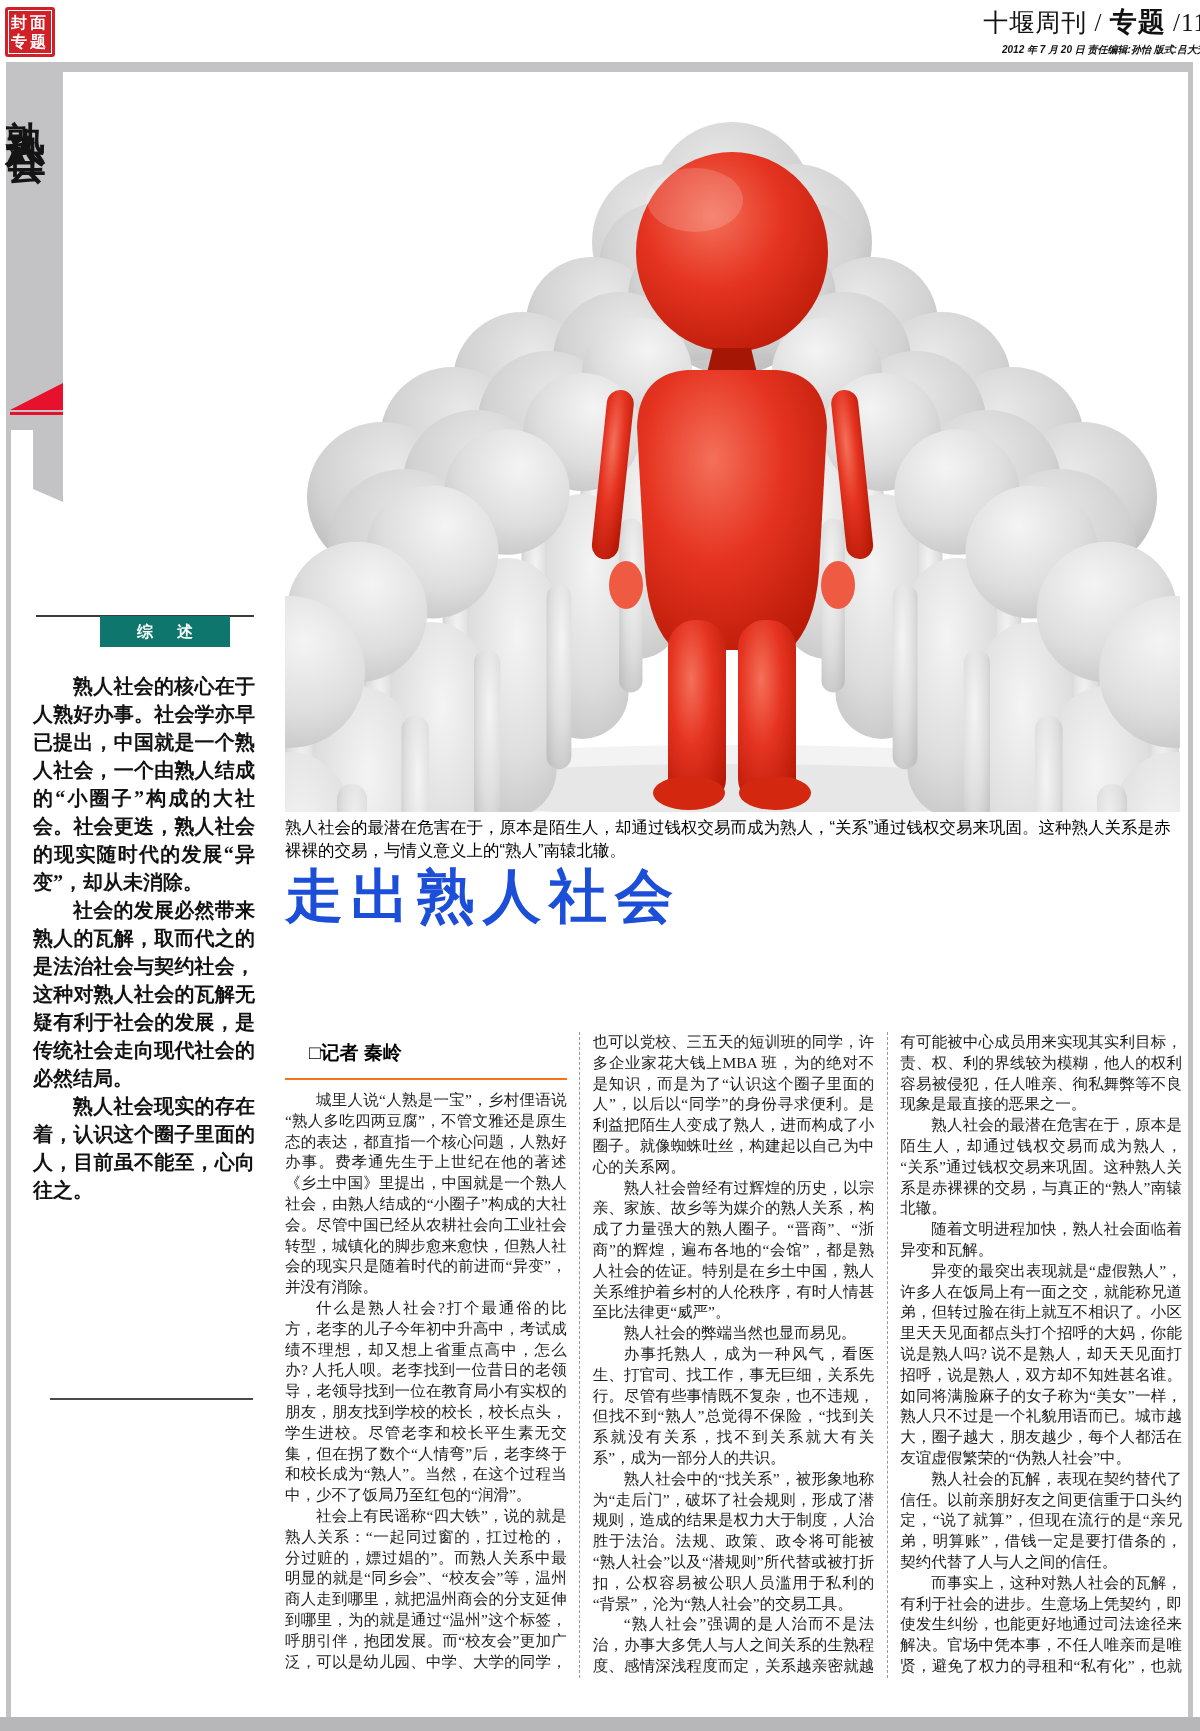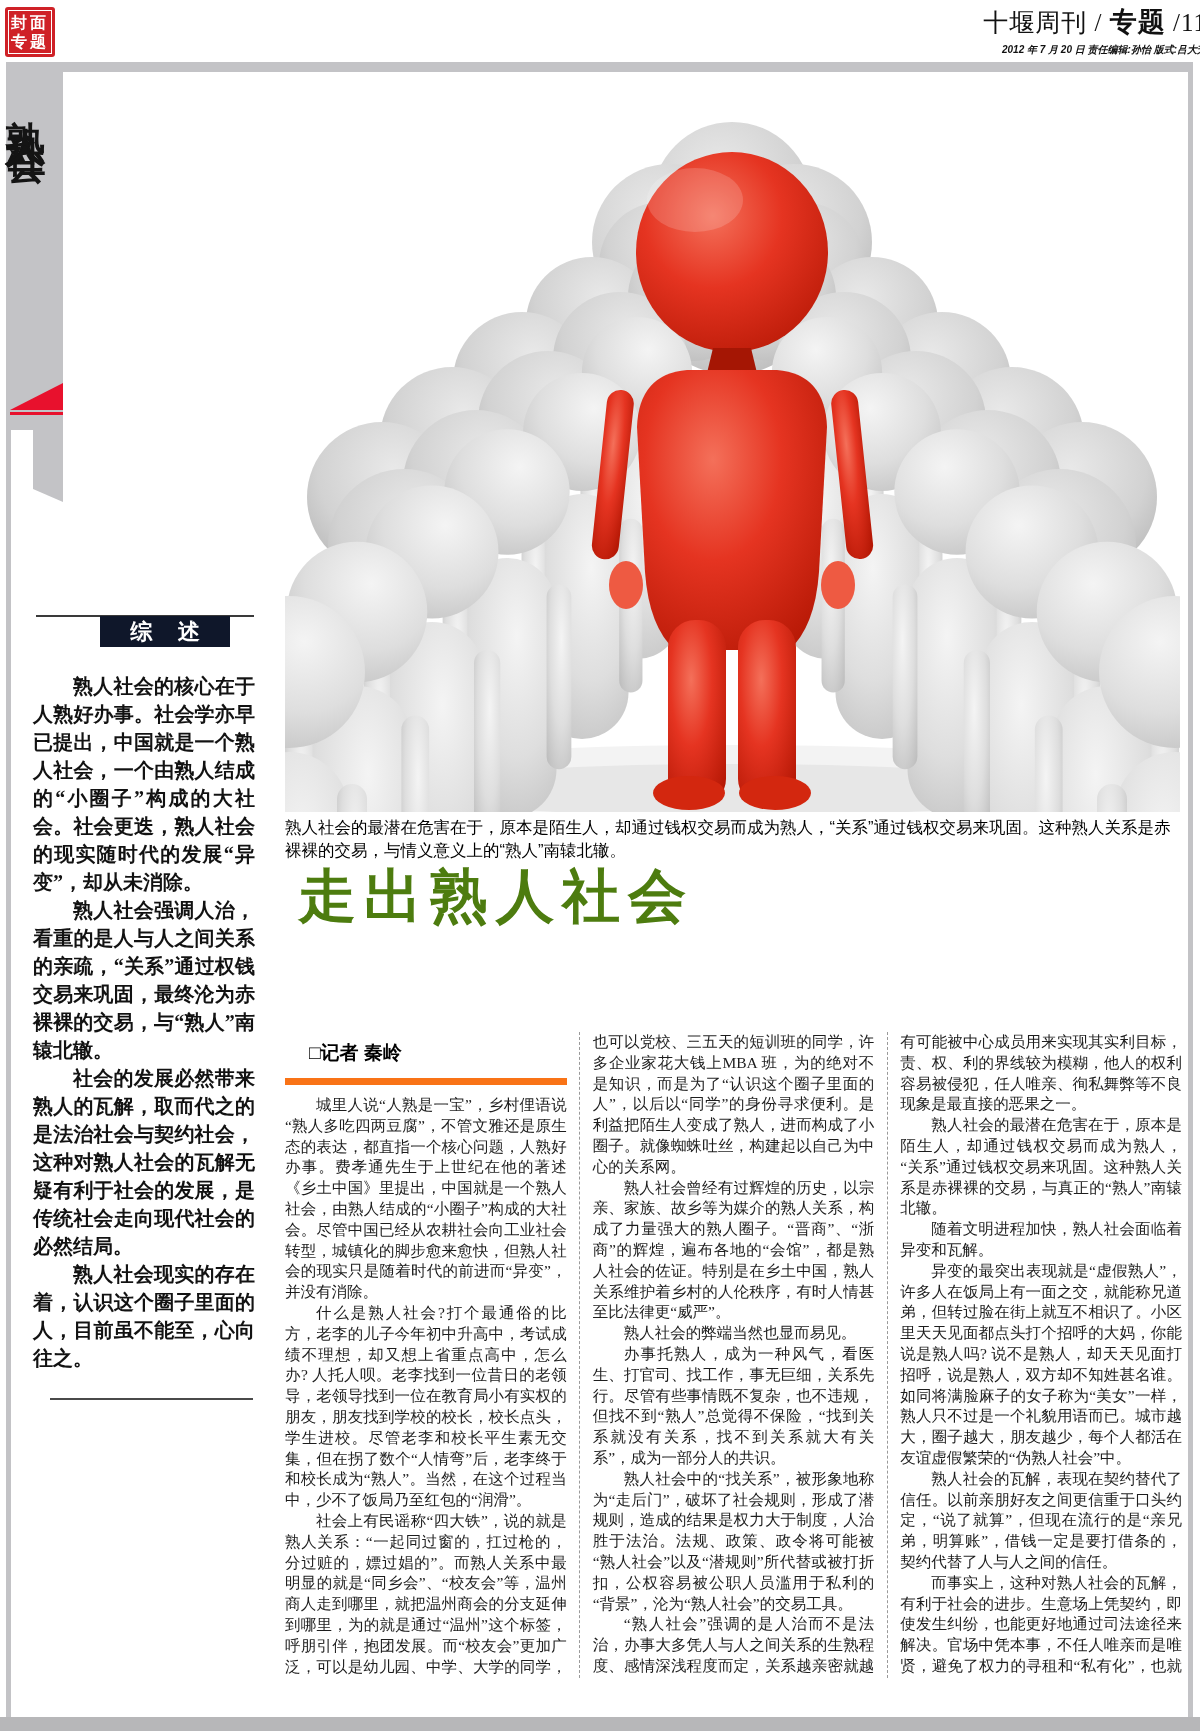--- a/index.html
+++ b/index.html
@@ -28,37 +28,37 @@
   .side-band-text{position:absolute;left:0;top:88px;width:53px;text-align:center;
          writing-mode:vertical-rl;font-size:40px;font-weight:bold;color:#141414;
          letter-spacing:8px;font-family:"Liberation Serif", serif;}
   .side-band-tri{position:absolute;left:10px;top:383px;width:53px;height:27px;background:#e8112d;
          clip-path:polygon(100% 0,100% 100%,0 100%);}
   .side-band-line{position:absolute;left:10px;top:412px;width:53px;height:3px;background:#e8112d;}
   .side-band-tail{position:absolute;left:33px;top:430px;width:30px;height:72px;background:#c3c3c6;
          clip-path:polygon(0 0,100% 0,100% 100%,0 82%);}
   
   .overview-topline{position:absolute;left:36px;top:615px;width:218px;height:2px;background:#3a3a3a;}
-  .overview-label{position:absolute;left:100px;top:616px;width:130px;height:31px;background:#0f172a;
-         color:#fff;font-weight:bold;font-size:22px;line-height:31px;text-align:center;
+  .overview-label{position:absolute;left:100px;top:616px;width:130px;height:31px;background:#0f766e;
+         color:#fff;font-weight:bold;font-size:16px;line-height:31px;text-align:center;
          letter-spacing:10px;text-indent:10px;font-family:"Liberation Serif", serif;}
   .overview-body{position:absolute;left:33px;top:672px;width:222px;
          font-size:20px;line-height:28px;font-weight:bold;color:#121212;text-align:justify;}
   .overview-body p{margin:0;text-indent:2em;}
   .overview-rule{position:absolute;left:50px;top:1398px;width:203px;height:2px;background:#4a4a4a;}
   
   .photo{position:absolute;left:285px;top:72px;width:895px;height:740px;background:#fff;overflow:hidden;}
   .caption{position:absolute;left:285px;top:816px;width:897px;
          font-family:"Liberation Sans", sans-serif;font-size:16.5px;line-height:23px;color:#000;}
   
-  .headline{position:absolute;left:298px;top:858px;font-size:58px;font-weight:bold;
-         letter-spacing:8px;color:#4d7c0f;font-family:"Liberation Serif", serif;}
+  .headline{position:absolute;left:285px;top:858px;font-size:58px;font-weight:bold;
+         letter-spacing:8px;color:#1d4ed8;font-family:"Liberation Serif", serif;}
   .article{position:absolute;left:285px;top:1032px;width:897px;height:646px;overflow:hidden;
          column-count:3;column-gap:26px;column-rule:1px dashed #999;column-fill:auto;}
-  .byline{border-bottom:7px solid #f97316;padding:8px 0 12px 24px;margin-bottom:10px;
+  .byline{border-bottom:2px solid #f97316;padding:8px 0 12px 24px;margin-bottom:10px;
          font-family:"Liberation Sans", sans-serif;font-weight:bold;font-size:19px;color:#000;
          break-inside:avoid;}
   .article p{margin:0;text-indent:2em;font-size:15.5px;line-height:20.8px;text-align:justify;
          color:#1d1d1d;}
 </style>
 </head>
 <body>
 
 <div class="page">
 
@@ -84,21 +84,20 @@
   <div class="side-band"></div>
   <div class="side-band-text">熟人社会</div>
   <div class="side-band-tri"></div>
   <div class="side-band-line"></div>
   <div class="side-band-tail"></div>
 
   <div class="overview-topline"></div>
   <div class="overview-label">综 述</div>
   <div class="overview-body">
       <p>熟人社会的核心在于人熟好办事。社会学亦早已提出，中国就是一个熟人社会，一个由熟人结成的“小圈子”构成的大社会。社会更迭，熟人社会的现实随时代的发展“异变”，却从未消除。</p>
-      <p>熟人社会强调人治，看重的是人与人之间关系的亲疏，“关系”通过权钱交易来巩固，最终沦为赤裸裸的交易，与“熟人”南辕北辙。</p>
       <p>社会的发展必然带来熟人的瓦解，取而代之的是法治社会与契约社会，这种对熟人社会的瓦解无疑有利于社会的发展，是传统社会走向现代社会的必然结局。</p>
       <p>熟人社会现实的存在着，认识这个圈子里面的人，目前虽不能至，心向往之。</p>
     </div>
   <div class="overview-rule"></div>
 
   <div class="photo">
     <svg width="895" height="740" viewBox="0 0 895 740">
       <defs>
         <radialGradient id="rg" cx="40%" cy="32%" r="80%">
           <stop offset="0%" stop-color="#f4705a"></stop>

